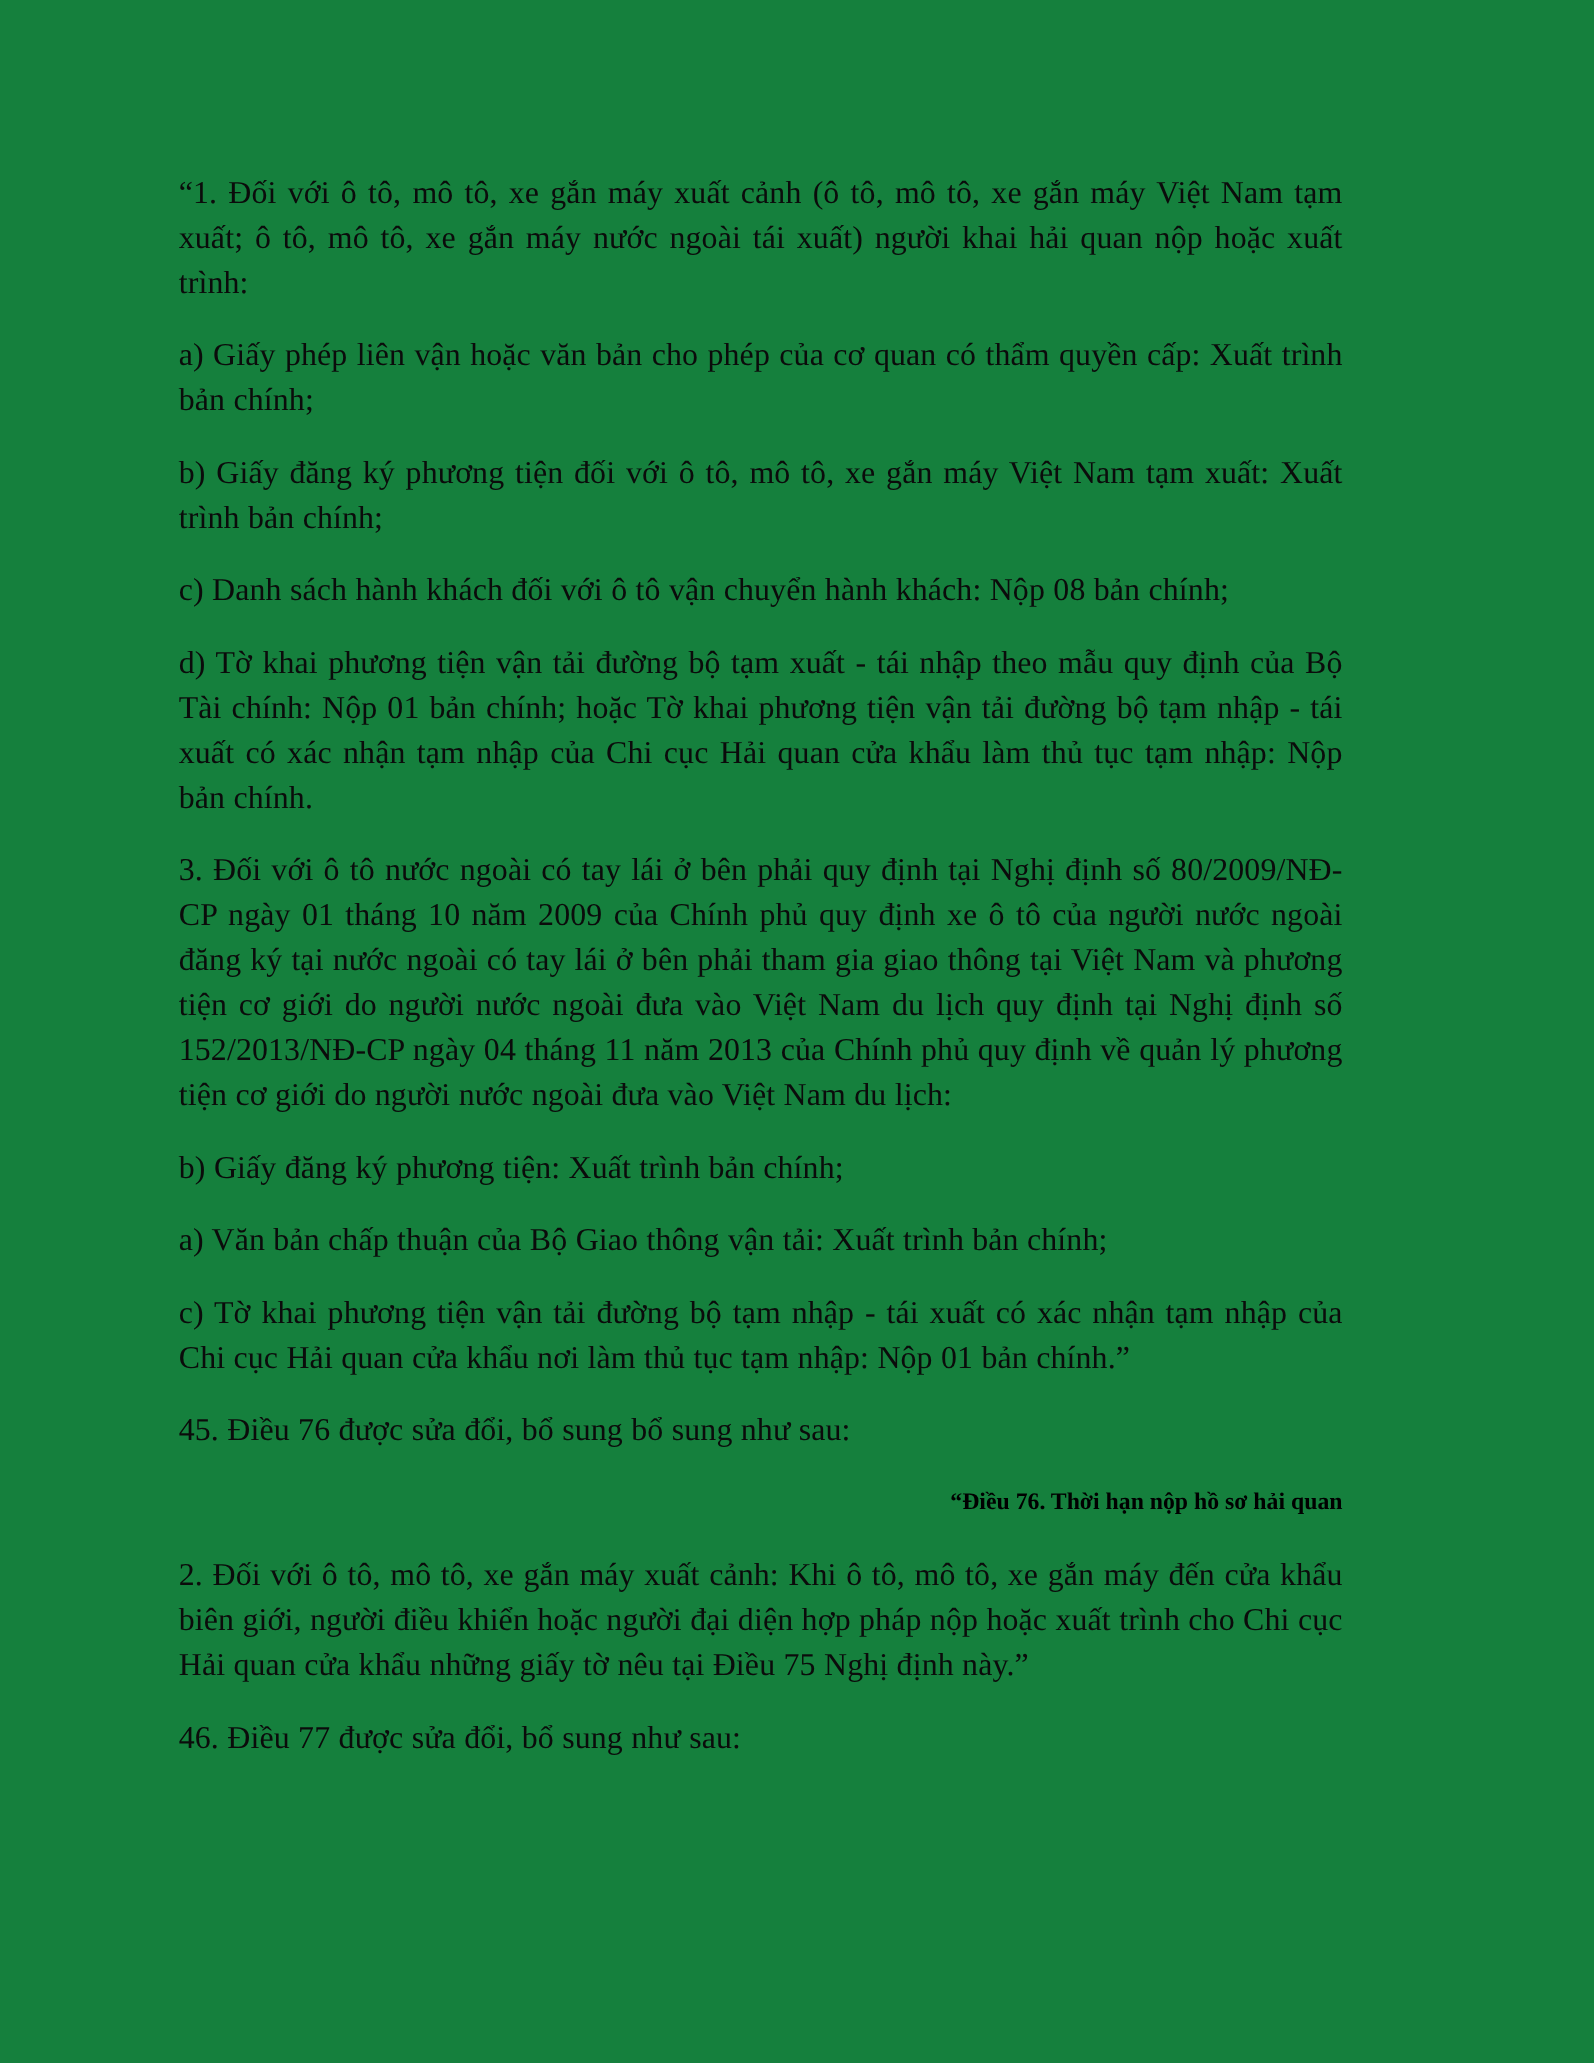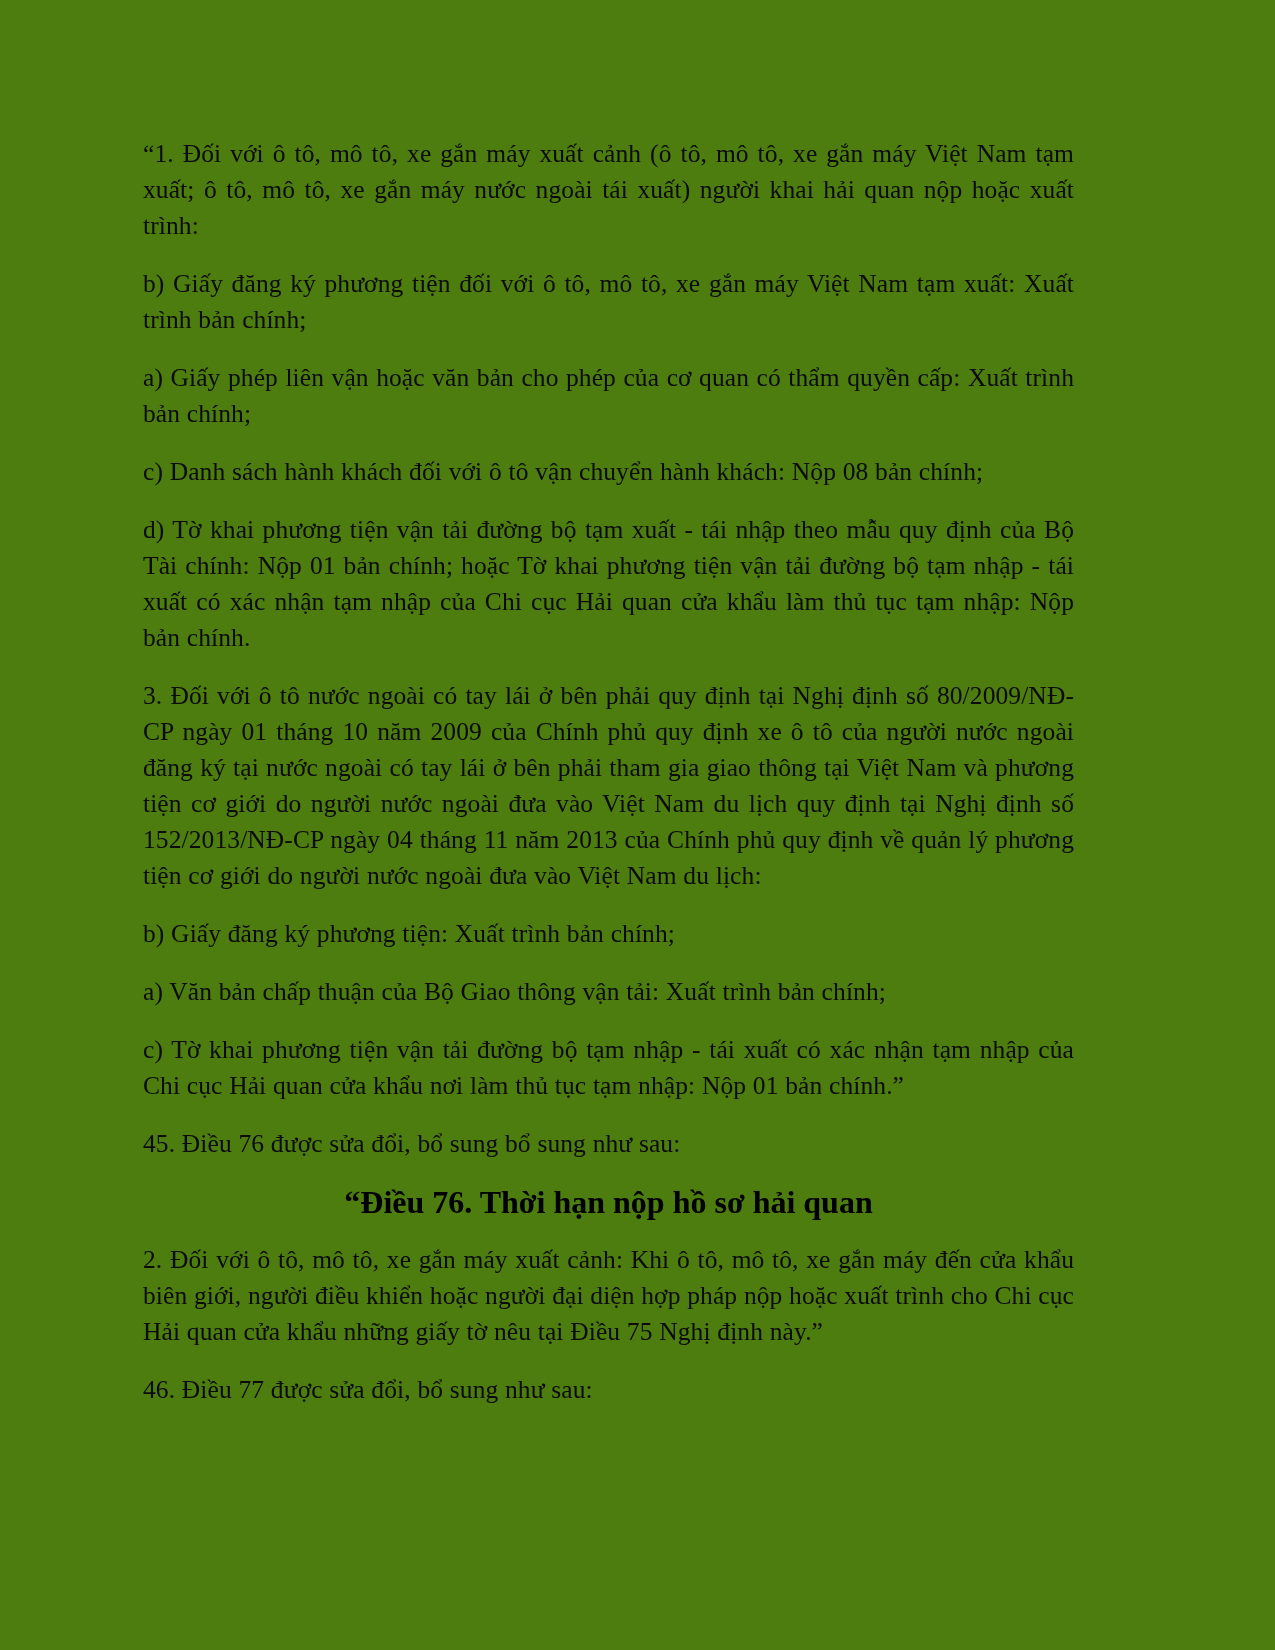--- a/index.html
+++ b/index.html
@@ -5,21 +5,21 @@
 <style>
   html, body {
     margin: 0;
     padding: 0;
     background: #ffffff;
   }
   .page {
     position: relative;
     width: 1275px;
     height: 1650px;
-    background: #4d7c0f;
+    background: #15803d;
     margin: 0 auto;
     overflow: hidden;
     box-sizing: border-box;
   }
   .content {
     position: absolute;
     left: 143px;
     top: 136px;
     width: 931px;
   }
@@ -35,41 +35,41 @@
     hyphens: none;
     letter-spacing: 0.1px;
     word-spacing: 0.2px;
   }
   p.para.last-line-natural {
     text-align-last: left;
   }
   p.heading {
     margin: 0 0 22px 0;
     font-family: "Liberation Serif", "DejaVu Serif", serif;
-    font-size: 32px;
+    font-size: 19px;
     line-height: 36px;
     color: #000000;
     font-weight: bold;
-    text-align: center;
+    text-align: right;
   }
   p.short {
     text-align: left;
   }
 </style>
 </head>
 <body>
 
 <div class="page">
   <div class="content">
 
     <p class="para last-line-natural">“1. Đối với ô tô, mô tô, xe gắn máy xuất cảnh (ô tô, mô tô, xe gắn máy Việt Nam tạm xuất; ô tô, mô tô, xe gắn máy nước ngoài tái xuất) người khai hải quan nộp hoặc xuất trình:</p>
 
+    <p class="para last-line-natural">a) Giấy phép liên vận hoặc văn bản cho phép của cơ quan có thẩm quyền cấp: Xuất trình bản chính;</p>
+
     <p class="para last-line-natural">b) Giấy đăng ký phương tiện đối với ô tô, mô tô, xe gắn máy Việt Nam tạm xuất: Xuất trình bản chính;</p>
-
-    <p class="para last-line-natural">a) Giấy phép liên vận hoặc văn bản cho phép của cơ quan có thẩm quyền cấp: Xuất trình bản chính;</p>
 
     <p class="para short">c) Danh sách hành khách đối với ô tô vận chuyển hành khách: Nộp 08 bản chính;</p>
 
     <p class="para last-line-natural">d) Tờ khai phương tiện vận tải đường bộ tạm xuất - tái nhập theo mẫu quy định của Bộ Tài chính: Nộp 01 bản chính; hoặc Tờ khai phương tiện vận tải đường bộ tạm nhập - tái xuất có xác nhận tạm nhập của Chi cục Hải quan cửa khẩu làm thủ tục tạm nhập: Nộp bản chính.</p>
 
     <p class="para last-line-natural">3. Đối với ô tô nước ngoài có tay lái ở bên phải quy định tại Nghị định số 80/2009/NĐ-CP ngày 01 tháng 10 năm 2009 của Chính phủ quy định xe ô tô của người nước ngoài đăng ký tại nước ngoài có tay lái ở bên phải tham gia giao thông tại Việt Nam và phương tiện cơ giới do người nước ngoài đưa vào Việt Nam du lịch quy định tại Nghị định số 152/2013/NĐ-CP ngày 04 tháng 11 năm 2013 của Chính phủ quy định về quản lý phương tiện cơ giới do người nước ngoài đưa vào Việt Nam du lịch:</p>
 
     <p class="para short">b) Giấy đăng ký phương tiện: Xuất trình bản chính;</p>
 
     <p class="para short">a) Văn bản chấp thuận của Bộ Giao thông vận tải: Xuất trình bản chính;</p>

